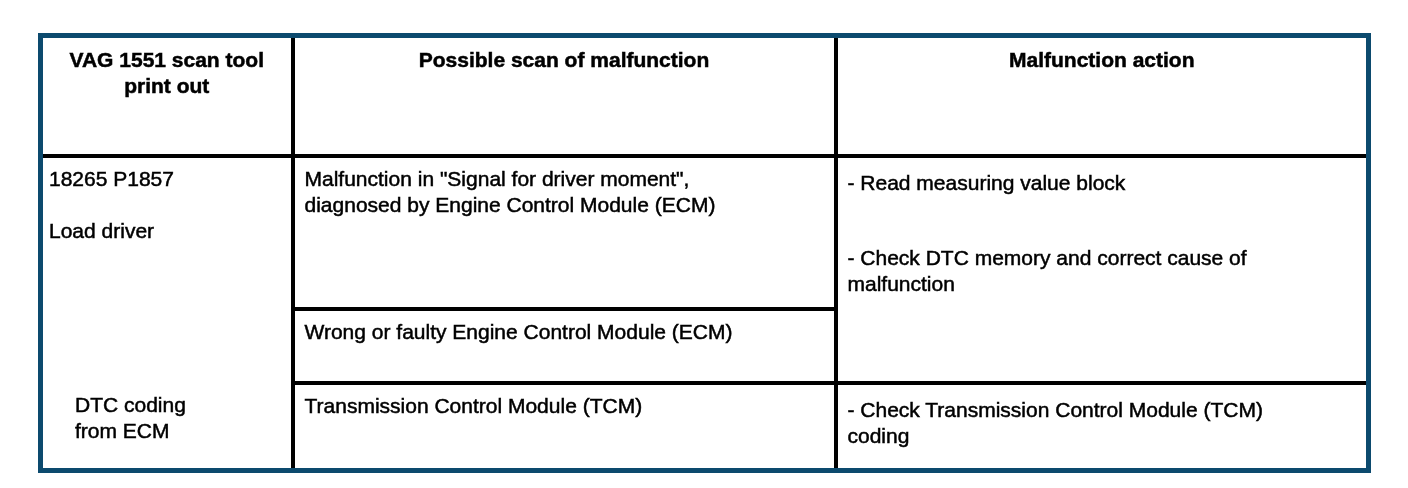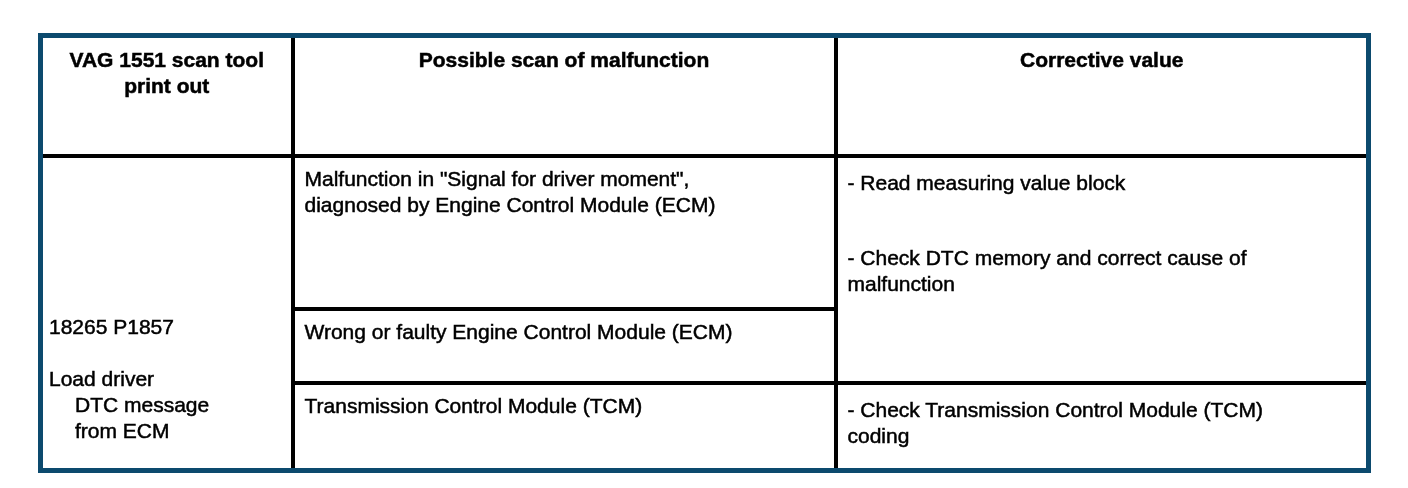--- a/index.html
+++ b/index.html
@@ -39,21 +39,21 @@
   tr.hrow { height: 120px; }
   tr.r1   { height: 153px; }
   tr.r2   { height: 74px;  }
   tr.r3   { height: 88px;  }
 
   td.scan-cell { padding: 8px 4px 8px 6px; }
   .scan-wrap {
     height: 290px;
     display: flex;
     flex-direction: column;
-    justify-content: flex-end;
+    justify-content: space-between;
   }
   .dtc-name { margin-top: 26px; }
   .scan-bottom { margin: 0 0 12px 26px; }
 
   td.action-cell { padding-top: 12px; }
   .action-item.second { margin-top: 49px; }
 </style>
 </head>
 <body>
 
@@ -61,31 +61,31 @@
   <colgroup>
     <col style="width:252px">
     <col style="width:543px">
     <col style="width:533px">
   </colgroup>
   <tbody>
     <tr class="hrow">
       <th class="pre">VAG 1551 scan tool
 print out</th>
       <th>Possible scan of malfunction</th>
-      <th>Corrective value</th>
+      <th>Malfunction action</th>
     </tr>
 
     <tr class="r1">
       <td class="scan-cell" rowspan="3">
         <div class="scan-wrap">
           <div>
             <div>18265 P1857</div>
             <div class="dtc-name">Load driver</div>
           </div>
-          <div class="scan-bottom pre">DTC message
+          <div class="scan-bottom pre">DTC coding
 from ECM</div>
         </div>
       </td>
       <td class="pre">Malfunction in "Signal for driver moment",
 diagnosed by Engine Control Module (ECM)</td>
       <td class="action-cell" rowspan="2">
         <div class="action-item pre">- Read measuring value block</div>
         <div class="action-item second pre">- Check DTC memory and correct cause of
 malfunction</div>
       </td>

